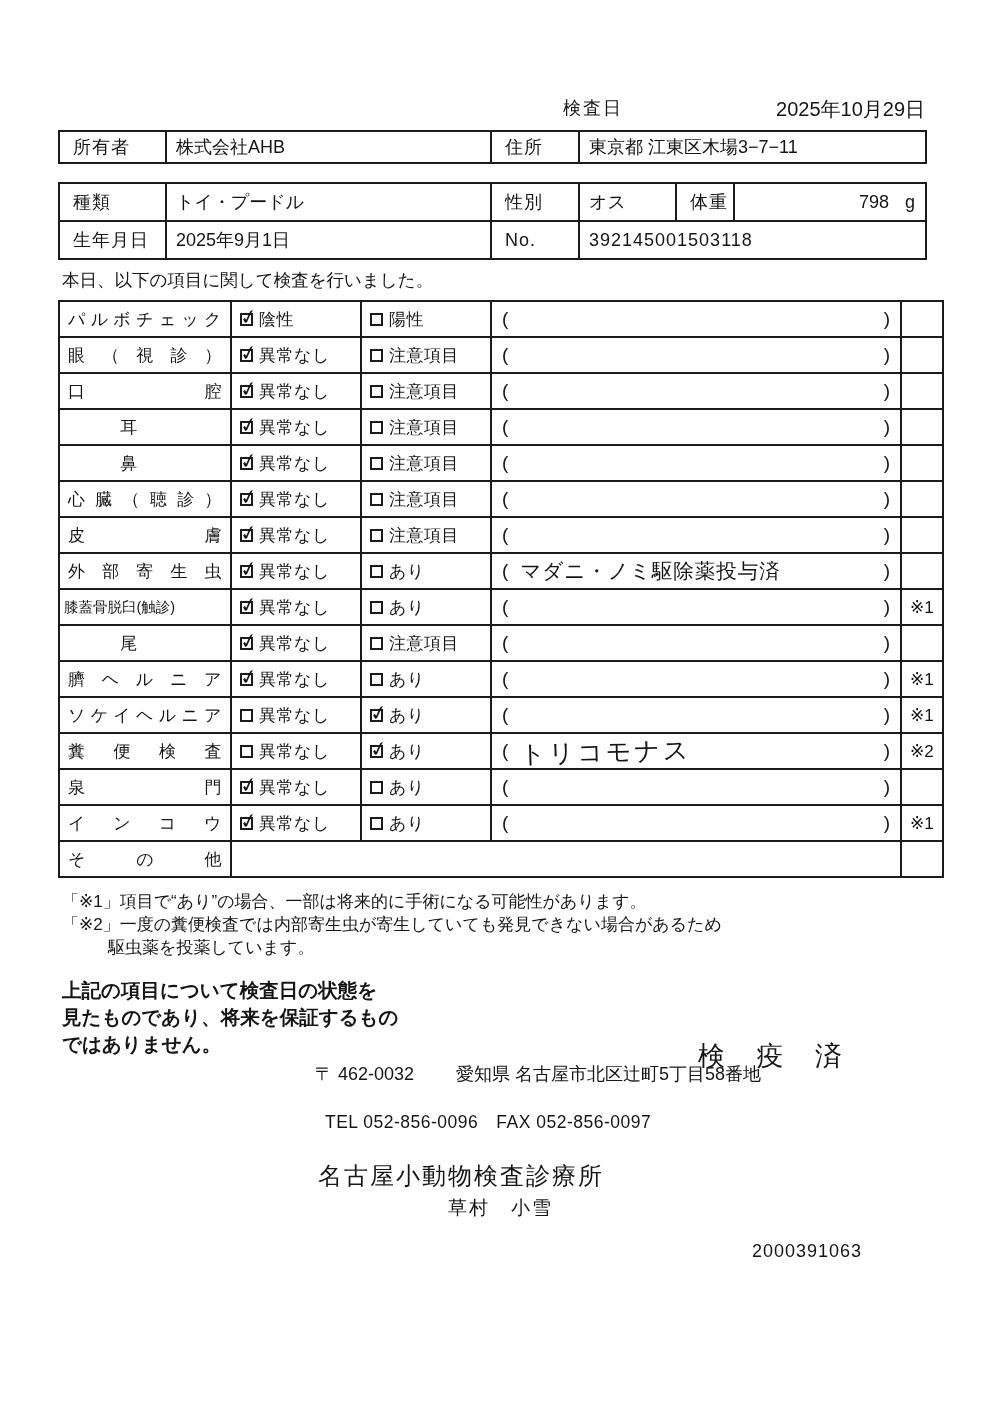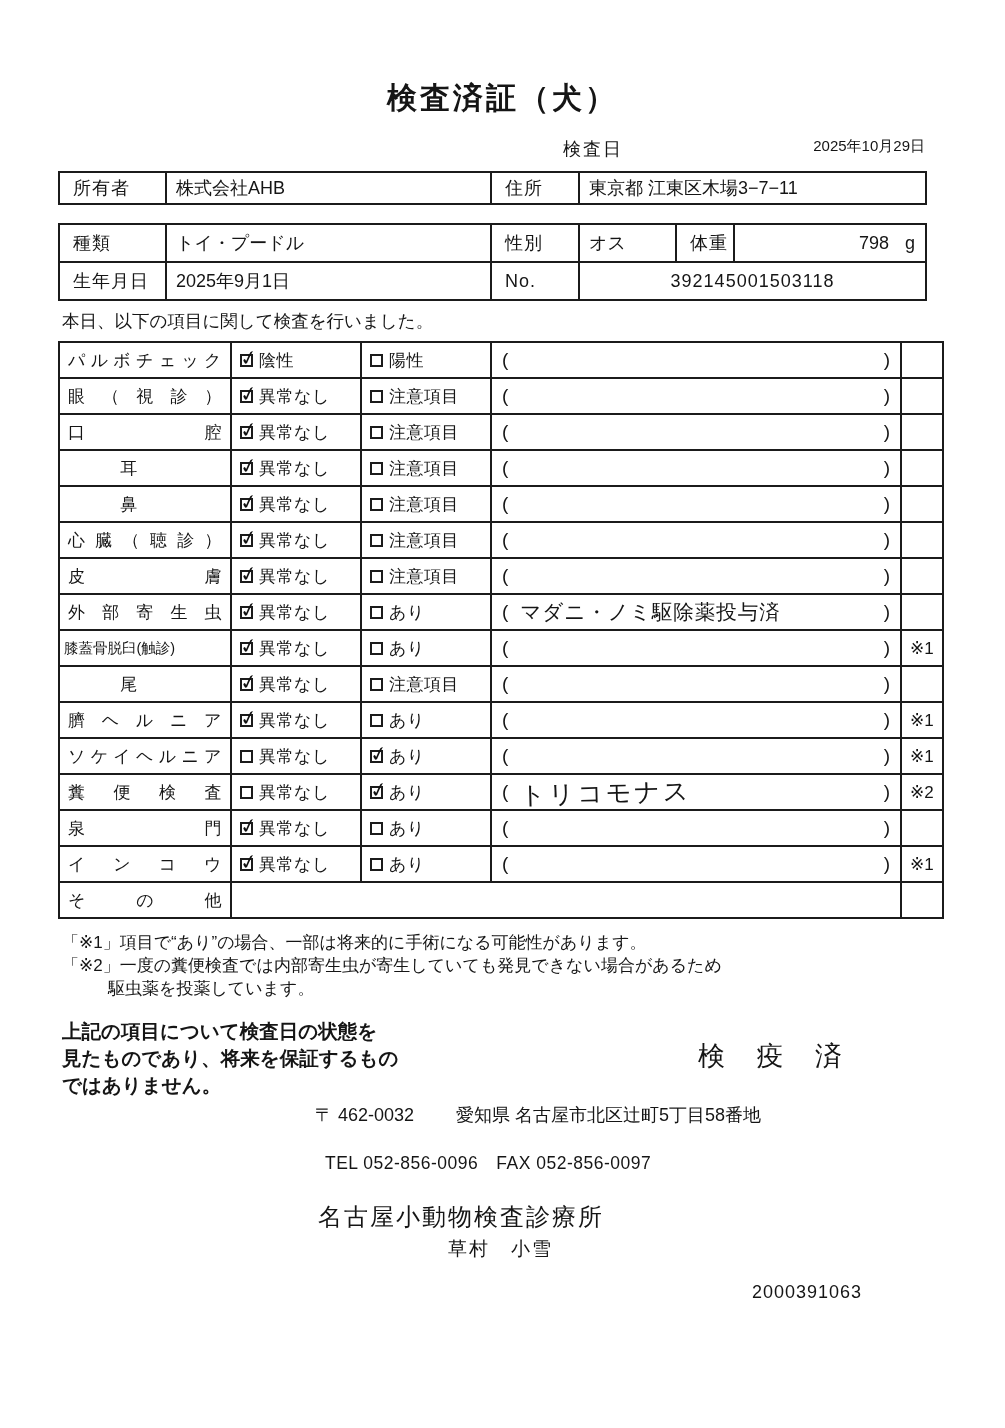--- a/index.html
+++ b/index.html
@@ -14,34 +14,34 @@
     padding-top: 78px;
   }
   h1.title {
     text-align: center;
     font-size: 30px;
     font-weight: 600;
     letter-spacing: 3px;
   }
   .date-row { position: relative; height: 24px; margin-top: 18px; font-size: 18px; }
   .date-label { position: absolute; left: 563px; top: 0; letter-spacing: 2px; }
-  .date-value { position: absolute; right: 80px; top: 0; font-size: 15px; }
+  .date-value { position: absolute; right: 80px; top: 0; font-size: 20px; }
 
   table.tbl { border-collapse: collapse; margin-left: 58px; table-layout: fixed; }
   table.tbl td { border: 2px solid #1b1b1b; font-size: 18px; vertical-align: middle; }
 
   .owner-tbl { margin-top: 10px; width: 867px; }
   .owner-tbl td { height: 32px; }
   .pet-tbl { margin-top: 18px; width: 867px; }
   .pet-tbl td { height: 38px; }
   td.lbl { padding-left: 13px; letter-spacing: 1px; }
   td.val { padding-left: 9px; }
   td.weight-val { text-align: right; padding-right: 10px; border-radius: 15px; }
   .unit { display: inline-block; margin-left: 16px; }
-  td.no-val { font-size: 19px; letter-spacing: 1px; text-align: center; }
+  td.no-val { padding-left: 9px; font-size: 19px; letter-spacing: 1px; }
 
   .intro { margin: 8px 0 0 62px; font-size: 17.5px; }
 
   table.exam { border-collapse: collapse; margin-left: 58px; margin-top: 8px; table-layout: fixed; width: 884px; }
   table.exam td { border: 2px solid #1b1b1b; height: 36px; vertical-align: middle; font-size: 17px; }
   td.c-label { padding: 0 8px; letter-spacing: 0.5px; }
   td.c-label.just { text-align: justify; text-align-last: justify; text-justify: inter-character; }
   td.c-label.cen { text-align: center; padding-right: 40px; }
   td.c-label.tight { font-size: 14.5px; padding: 0 4px; letter-spacing: 0; white-space: nowrap; }
   td.c-opt { padding-left: 8px; white-space: nowrap; }
@@ -74,21 +74,20 @@
   .tel-line { margin-top: 24px; padding-left: 325px; font-size: 17.5px; letter-spacing: 0.5px; }
   .clinic-line { margin-top: 26px; padding-left: 318px; font-size: 24px; letter-spacing: 2px; }
   .person-line { margin-top: 3px; padding-left: 448px; font-size: 19px; letter-spacing: 2px; }
   .serial-line { margin-top: 20px; padding-left: 752px; font-size: 18px; letter-spacing: 1px; }
 </style>
 </head>
 <body>
 
 <div class="page">
 
-  <h1 class="title">検査済証（犬）</h1>
 
   <div class="date-row">
     <span class="date-label">検査日</span>
     <span class="date-value">2025年10月29日</span>
   </div>
 
   <table class="tbl owner-tbl">
     <colgroup>
         <col style="width:107px">
         <col style="width:325px">

